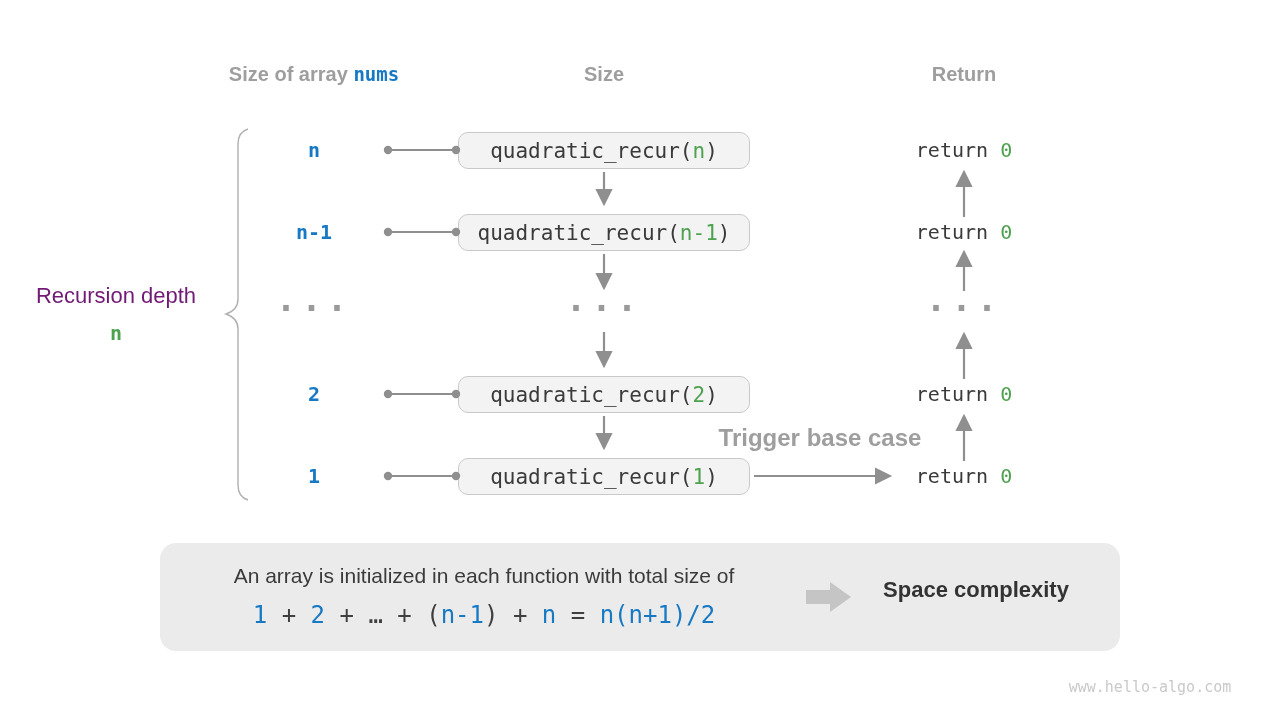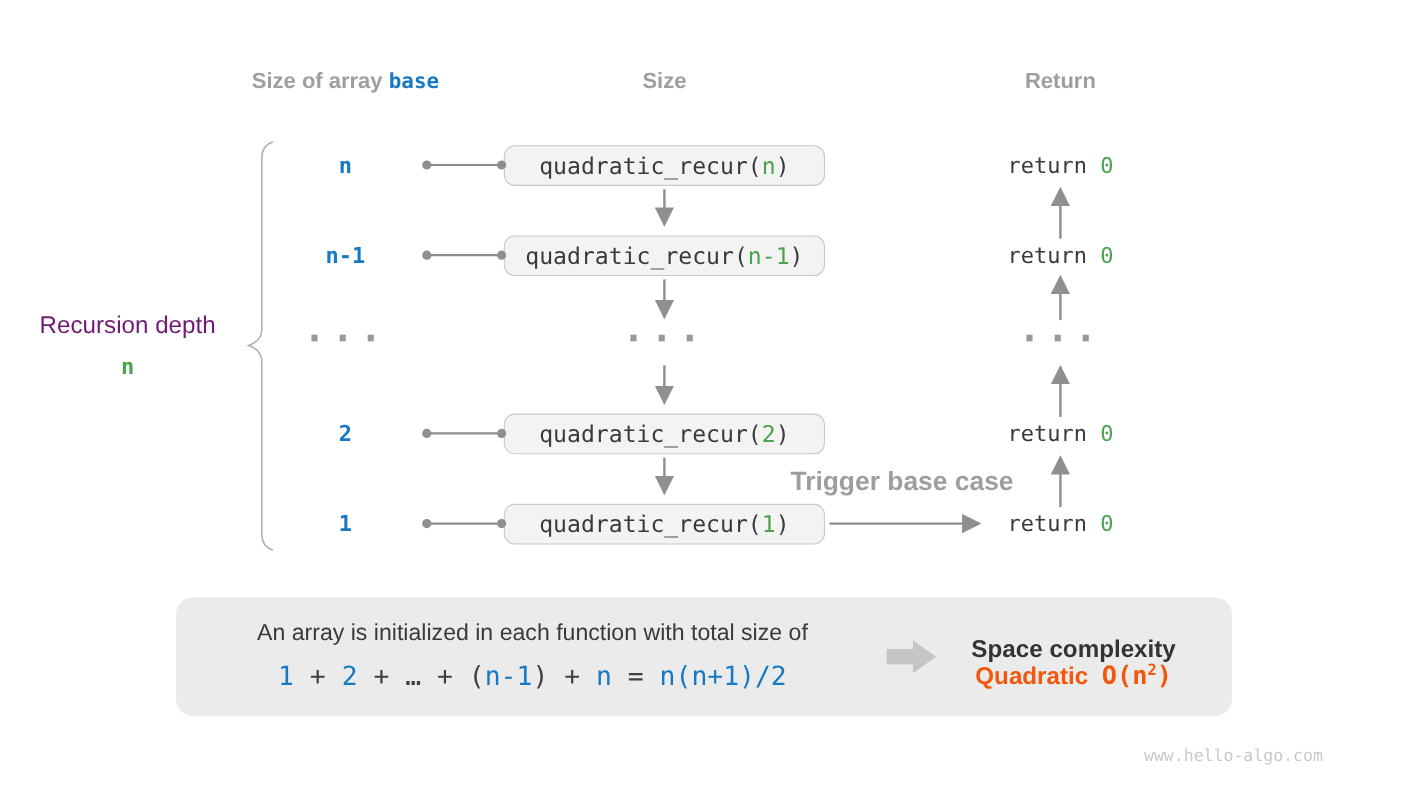--- a/index.html
+++ b/index.html
@@ -77,21 +77,21 @@
     left:860px;top:563px;width:232px;font-size:22px;font-weight:bold;color:#333333;z-index:3;margin-top:14px;
   }
   .summary-result{
     left:860px;top:601px;width:232px;font-size:22px;font-weight:bold;color:#f2570d;z-index:3;
   }
   .summary-result .big-o{font-family:"DejaVu Sans Mono","Liberation Mono",monospace;font-size:23px;}
   .summary-result sup{font-size:14px;}
 
   
   .watermark{
-    left:1040px;top:678px;width:220px;text-align:left;font-size:15px;color:#c9c9c9;z-index:3;
+    left:1040px;top:678px;width:220px;text-align:center;font-size:15px;color:#c9c9c9;z-index:3;
   }
 
   svg.overlay{position:absolute;left:0;top:0;z-index:2;}
 </style>
 </head>
 <body>
 
 <div class="canvas">
 
   <svg class="overlay" width="1280" height="720">
@@ -133,21 +133,21 @@
     </g>
 
     <line x1="754" y1="476" x2="890" y2="476" stroke="#8f8f8f" stroke-width="2.2" marker-end="url(#ah)"></line>
 
     <g fill="#c5c5c5">
       <rect x="806" y="590" width="24" height="14"></rect>
       <polygon points="830,582 851,597 830,612"></polygon>
     </g>
   </svg>
 
-  <div class="abs col-header hdr-size center"><span>Size of array </span><span class="hdr-code">base</span></div>
+  <div class="abs col-header hdr-size center"><span>Size of array </span><span class="hdr-code">nums</span></div>
   <div class="abs col-header hdr-call center">Size</div>
   <div class="abs col-header hdr-return center">Return</div>
 
   <div class="abs rec-depth-1 center">Recursion depth</div>
   <div class="abs rec-depth-2 center mono">n</div>
 
   <div class="abs size-label center mono" style="top:132px">n</div>
   <div class="abs call-box center mono" style="top:132px"><span>quadratic_recur(</span><span class="arg">n</span><span>)</span></div>
   <div class="abs ret-label center mono" style="top:132px"><span>return </span><span class="ret-val">0</span></div>
 
@@ -166,17 +166,16 @@
   <div class="abs size-label center mono" style="top:458px">1</div>
   <div class="abs call-box center mono" style="top:458px"><span>quadratic_recur(</span><span class="arg">1</span><span>)</span></div>
   <div class="abs ret-label center mono" style="top:458px"><span>return </span><span class="ret-val">0</span></div>
 
   <div class="abs trigger center">Trigger base case</div>
 
   <div class="abs summary-box"></div>
   <div class="abs summary-line1 center">An array is initialized in each function with total size of</div>
   <div class="abs summary-formula center"><span class="tok-blue">1</span><span class="tok-dark"> + </span><span class="tok-blue">2</span><span class="tok-dark"> + </span><span class="tok-dark">…</span><span class="tok-dark"> + </span><span class="tok-dark">(</span><span class="tok-blue">n-1</span><span class="tok-dark">)</span><span class="tok-dark"> + </span><span class="tok-blue">n</span><span class="tok-dark"> = </span><span class="tok-blue">n(n+1)/2</span></div>
   <div class="abs summary-title center">Space complexity</div>
-  <div class="abs summary-result center"><span>Quadratic</span><span>&nbsp;&nbsp;</span><span class="big-o"><span>O(n</span><sup>2</sup><span>)</span></span></div>
 
   <div class="abs watermark mono">www.hello-algo.com</div>
 
 </div>
 
 </body></html>

